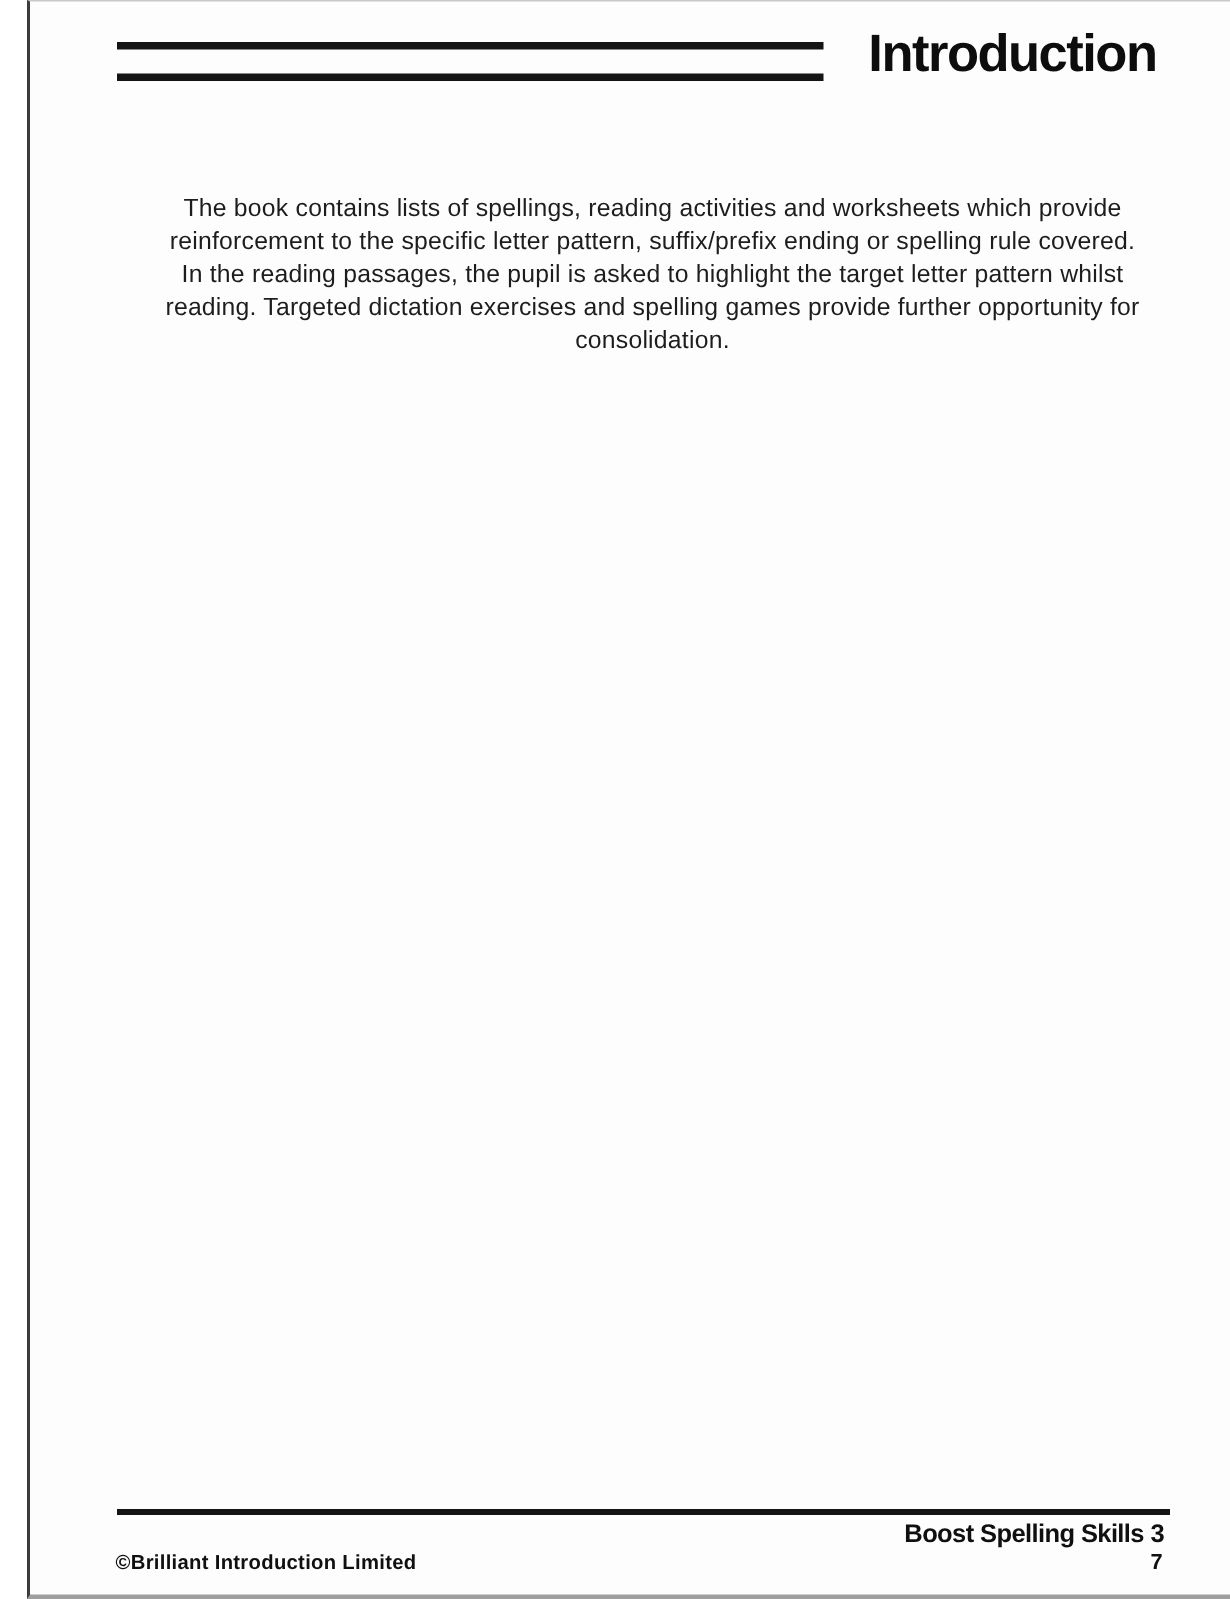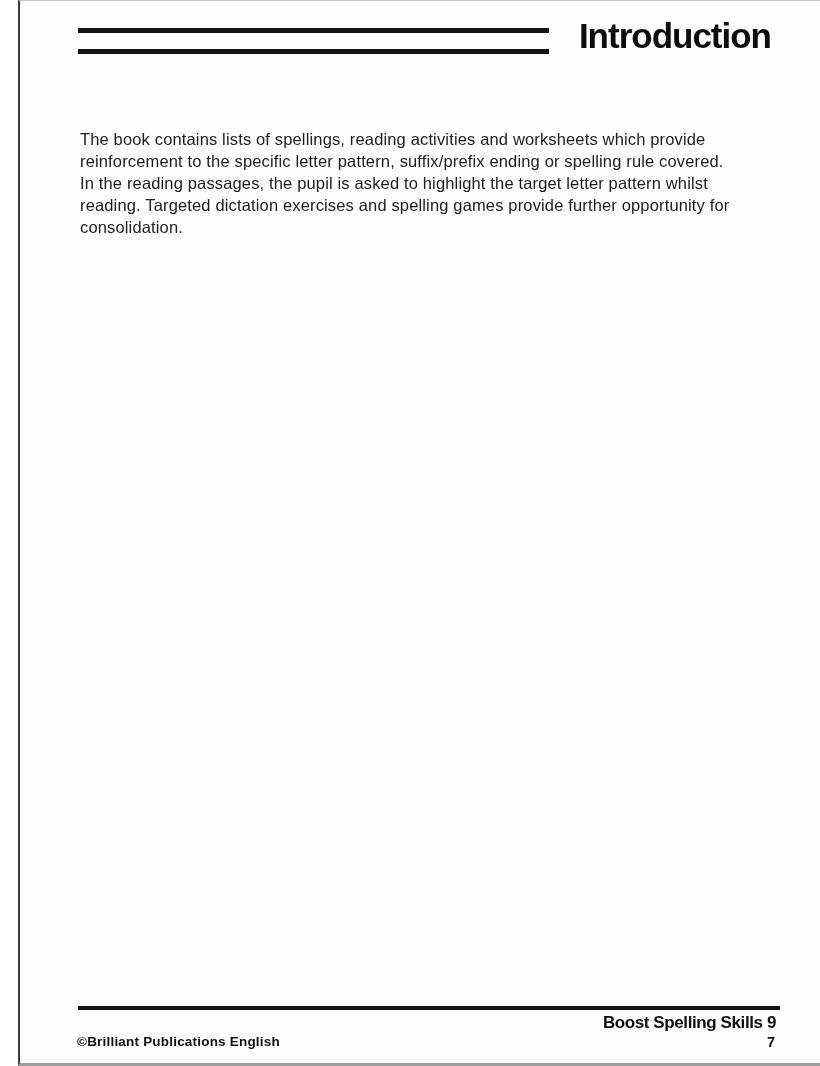--- a/index.html
+++ b/index.html
@@ -53,20 +53,21 @@
     left:60px; top:127px;
     width:710px;
     font-size:16.5px;
     line-height:22px;
     letter-spacing:0.15px;
     color:#1d1d1d;
   }
   .body-text p{
     white-space:pre-line;
     margin:0 0 16px 0;
+    text-align:center;
   }
 
   
   .footer-rule{
     position:absolute;
     left:58px; top:1005px;
     width:702px;
     height:4px;
     background:var(--ink);
   }
@@ -109,17 +110,17 @@
 
   <div class="body-text">
     <p>The book contains lists of spellings, reading activities and worksheets which provide
 reinforcement to the specific letter pattern, suffix/prefix ending or spelling rule covered.
 In the reading passages, the pupil is asked to highlight the target letter pattern whilst
 reading. Targeted dictation exercises and spelling games provide further opportunity for
 consolidation.</p>
   </div>
 
   <div class="footer-rule"></div>
-  <div class="footer-book-title">Boost Spelling Skills 9</div>
-  <div class="footer-copyright">©Brilliant Publications English</div>
+  <div class="footer-book-title">Boost Spelling Skills 3</div>
+  <div class="footer-copyright">©Brilliant Introduction Limited</div>
   <div class="footer-page-number">7</div>
 
 </div>
 
 </body></html>

